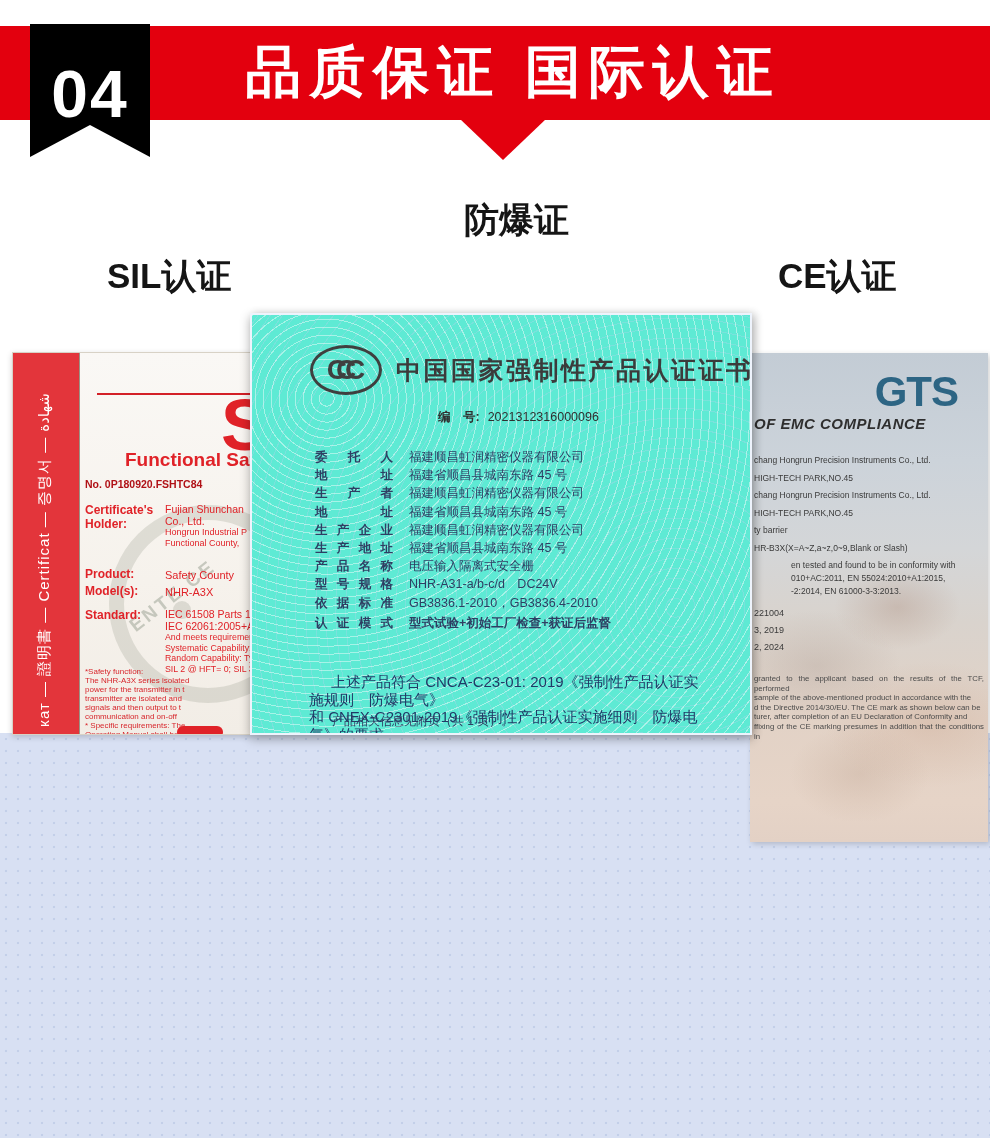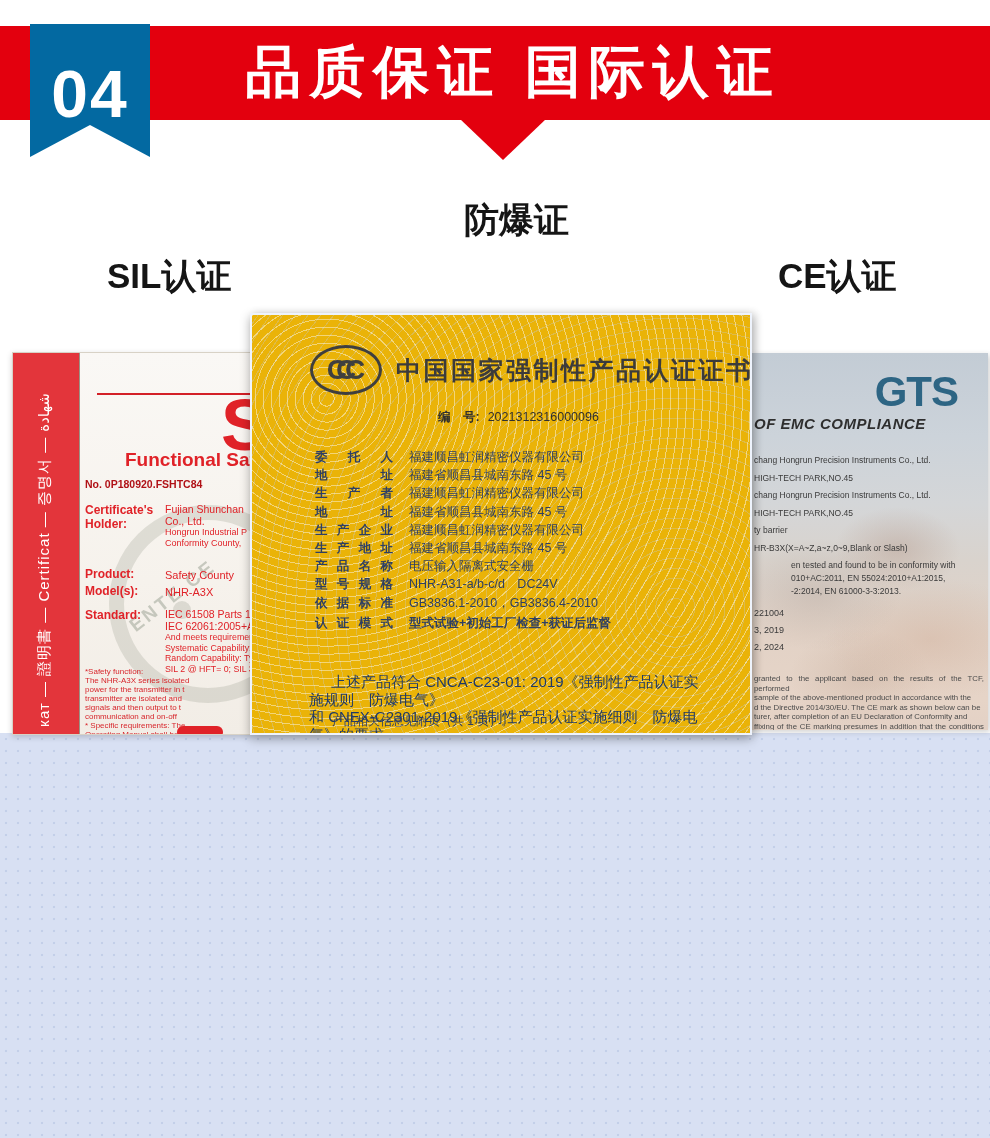--- a/index.html
+++ b/index.html
@@ -15,21 +15,21 @@
     margin-left:18px;color:#fff;font-size:56px;font-weight:bold;
     letter-spacing:8px;white-space:nowrap;
   }
   .banner-triangle{
     position:absolute;left:460px;top:119px;width:0;height:0;
     border-left:43px solid transparent;border-right:43px solid transparent;
     border-top:41px solid #e3000e;
   }
   .ribbon{
     position:absolute;left:30px;top:24px;width:120px;height:133px;
-    background:#0369a1;
+    background:#000000;
     clip-path:polygon(0 0,100% 0,100% 100%,50% 76%,0 100%);
   }
   .ribbon-number{
     color:#fff;font-size:66px;font-weight:bold;text-align:center;
     margin-top:32px;letter-spacing:2px;
   }
   
   .cat-label{position:absolute;font-size:35px;font-weight:700;color:#151515;white-space:nowrap;}
   #label-center{left:464px;top:197px;}
   #label-left{left:107px;top:253px;}
@@ -80,21 +80,21 @@
   }
   .sil-stamp-text{
     position:absolute;left:108px;top:232px;transform:rotate(-38deg);
     font-size:19px;font-weight:bold;color:rgba(140,148,134,.45);letter-spacing:3px;white-space:nowrap;
   }
   .sil-stamp-dot{position:absolute;left:160px;top:248px;width:18px;height:18px;border-radius:50%;background:rgba(158,163,148,.30);}
   .sil-pill{position:absolute;left:164px;top:373px;width:46px;height:12px;border-radius:6px;background:#e02228;}
   
   #ccc-cert{
     position:absolute;left:250px;top:313px;width:498px;height:418px;z-index:2;
-    background:#eab308;
+    background:#5eead4;
     border:2px solid #eef3fc;
     box-shadow:0 4px 10px rgba(0,0,0,.30),4px 0 8px rgba(0,0,0,.12);
     overflow:hidden;
   }
   .ccc-pattern{
     position:absolute;inset:0;
     background:
       repeating-radial-gradient(circle at 15% 20%,transparent 0 7px,rgba(255,255,255,.45) 7px 8px),
       repeating-radial-gradient(circle at 85% 70%,transparent 0 9px,rgba(188,205,238,.30) 9px 10px);
   }
@@ -119,21 +119,21 @@
   .ccc-mode{margin-top:2px;}
   .ccc-mode .ccc-row-value{font-weight:bold;}
   .ccc-statement{
     position:absolute;left:57px;top:358px;width:395px;font-size:15px;font-weight:normal;
     color:#203a66;line-height:17.5px;
   }
   .ccc-statement .line1{text-indent:22px;}
   .ccc-note{position:absolute;left:80px;top:398px;font-size:12px;color:#2e3f63;font-weight:500;}
   
   #ce-cert{
-    position:absolute;left:750px;top:353px;width:238px;height:377px;z-index:1;
+    position:absolute;left:750px;top:353px;width:238px;height:489px;z-index:1;
     background:linear-gradient(180deg,#c3ccd5 0%,#ccd3da 22%,#d4d6d8 40%,#d9d3cd 55%,#e2d2c6 75%,#e6d4c7 92%,#e3d1c5 100%);
     box-shadow:2px 2px 6px rgba(0,0,0,.18);
     overflow:hidden;
   }
   .ce-map{
     position:absolute;inset:0;
     background:
       radial-gradient(90px 60px at 62% 52%,rgba(160,120,100,.28),transparent 70%),
       radial-gradient(120px 80px at 28% 64%,rgba(150,130,120,.22),transparent 70%),
       radial-gradient(150px 90px at 76% 76%,rgba(190,140,110,.22),transparent 70%),
@@ -183,21 +183,21 @@
   <div class="sil-stamp-text">ENTE CE</div>
   <div class="sil-rule"></div>
   <div class="sil-big-letter">S</div>
   <div class="sil-subtitle">Functional Saf</div>
   <div class="sil-certno">No. 0P180920.FSHTC84</div>
   <div class="sil-label sil-holder-label">Certificate's Holder:</div>
   <div class="sil-value sil-holder-value">
     <div>Fujian Shunchan</div>
     <div>Co., Ltd.</div>
     <div>Hongrun Industrial P</div>
-    <div>Conformity County,</div>
+    <div>Functional County,</div>
   </div>
   <div class="sil-label sil-product-label">Product:</div>
   <div class="sil-value sil-product-value">Safety County</div>
   <div class="sil-label sil-model-label">Model(s):</div>
   <div class="sil-value sil-model-value">NHR-A3X</div>
   <div class="sil-label sil-standard-label">Standard:</div>
   <div class="sil-value sil-standard-value">
     <div>IEC 61508 Parts 1-7:2</div>
     <div>IEC 62061:2005+AMD</div>
     <div>And meets requirements</div>

